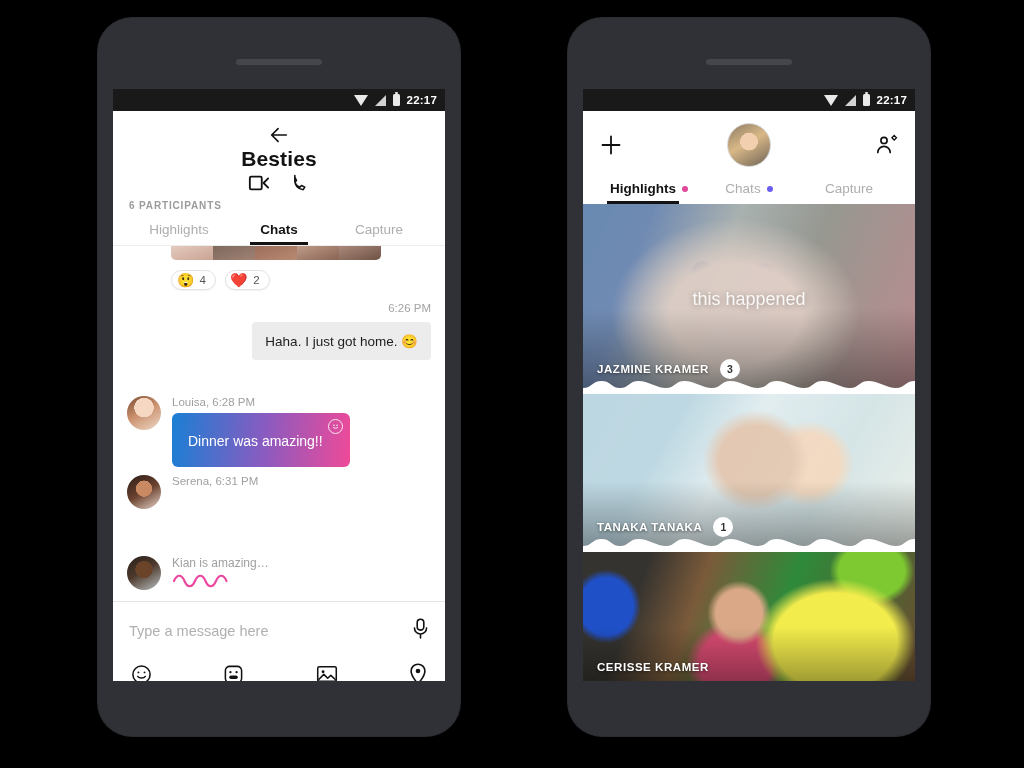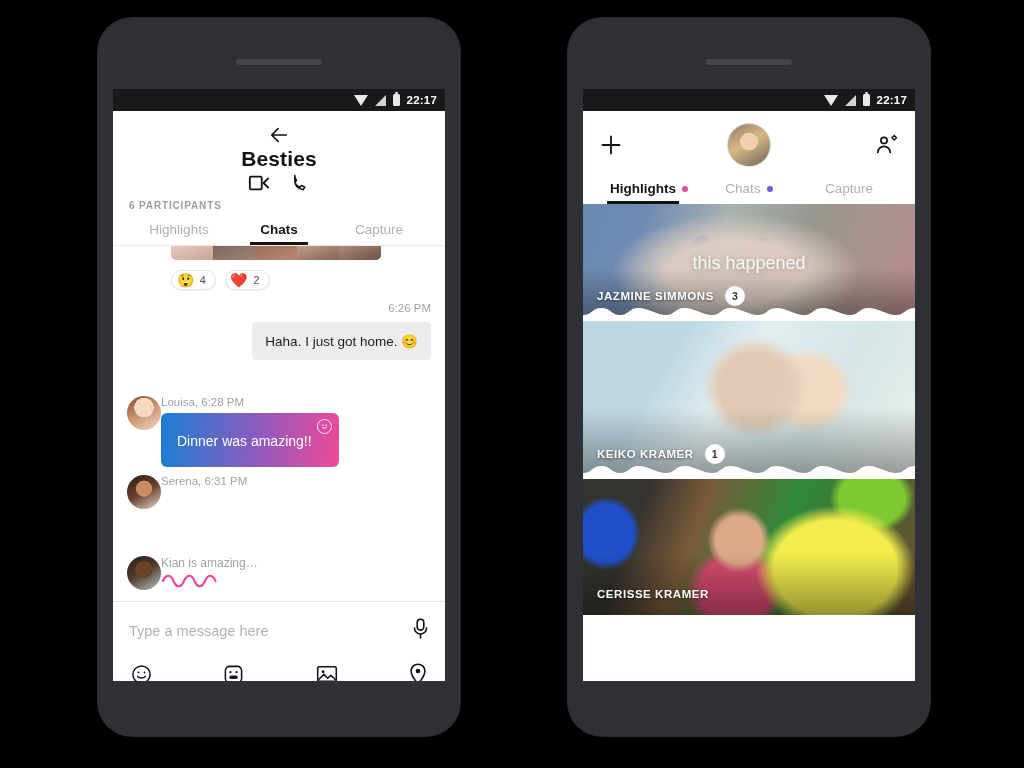--- a/index.html
+++ b/index.html
@@ -99,21 +99,21 @@
   }
   .rpill .emo { font-size: 14px; line-height: 1; }
 
   .ts-right { position: absolute; top: 56px; right: 14px; font-size: 11.5px; color: #a3a3a3; }
   .bub-out {
     position: absolute; top: 76px; right: 14px; max-width: 200px;
     background: #ececec; border-radius: 4px; padding: 11px 13px;
     font-size: 13.5px; color: #1d1d1d;
   }
 
-  .msg-row { position: absolute; display: flex; left: 14px; right: 14px; }
+  .msg-row { position: absolute; display: flex; gap: 11px; left: 14px; right: 14px; }
   .msg-row.r1 { top: 150px; }
   .msg-row.r2 { top: 229px; }
   .msg-row.r3 { top: 310px; }
   .avatar {
     width: 34px; height: 34px; border-radius: 50%; flex: 0 0 34px;
     background-size: cover; background-position: center top; overflow: hidden;
   }
   .msg-col { flex: 1; }
   .msg-meta { font-size: 11.5px; color: #a0a0a0; margin-bottom: 5px; }
   .bubble {
@@ -404,47 +404,47 @@
             <span class="dot" style="background:#6a5df0"></span>
           </div>
           <div class="hl-tab">
             <span>Capture</span>
           </div>
         </div>
       </div>
 
       <div class="cards">
 
-        <div class="card" style="height:117px">
+        <div class="card" style="height:190px">
           <div class="card-img" style="background:
                  radial-gradient(ellipse 52% 70% at 46% 58%, #cfc0a6 0 38%, rgba(207,192,166,0) 72%),
                  radial-gradient(circle at 36% 36%, #2e4a63 0 4%, rgba(0,0,0,0) 5%),
                  radial-gradient(circle at 54% 36%, #2e4a63 0 4%, rgba(0,0,0,0) 5%),
                  linear-gradient(110deg,#4e6f8c 0 18%, #8e9f86 40%, #6c7f58 62%, #8e6f62 100%)"></div>
           <div class="card-tint" style="background:linear-gradient(115deg,#4b5fa8,#8d62b0 55%,#c2618e)"></div>
           <div class="card-scrim"></div>
           <div class="card-overlay-text">this happened</div>
           <div class="card-caption">
-            <span class="card-name">JAZMINE SIMMONS</span>
+            <span class="card-name">JAZMINE KRAMER</span>
             <span class="card-badge">3</span>
           </div>
           <svg class="wave bottom" viewBox="0 0 332 16" preserveAspectRatio="none">
             <path d="M0 16V9c9 0 9-7 18.5-7S28 9 37 9s9-7 18.5-7S74 9 83 9s9-7 18.5-7S120 9 129 9s9-7 18.5-7S166 9 175 9s9-7 18.5-7S212 9 221 9s9-7 18.5-7S258 9 267 9s9-7 18.5-7S304 9 313 9s9-7 19-7v14z" fill="#fff"></path>
           </svg>
         </div>
 
         <div class="card" style="height:158px">
           <div class="card-img" style="background:
                  radial-gradient(ellipse 20% 40% at 52% 42%, #e0b38f 0 55%, rgba(0,0,0,0) 80%),
                  radial-gradient(ellipse 17% 34% at 68% 44%, #f0c8a4 0 55%, rgba(0,0,0,0) 80%),
                  linear-gradient(120deg,#b9cbd6 0 26%, #dfe6e8 44%, #cfd8da 70%, #e4e7e2 100%)"></div>
           <div class="card-tint" style="background:linear-gradient(120deg,#1d6f93,#2fa0ae 60%,#7fc08f)"></div>
           <div class="card-scrim"></div>
           <div class="card-caption">
-            <span class="card-name">KEIKO KRAMER</span>
+            <span class="card-name">TANAKA TANAKA</span>
             <span class="card-badge">1</span>
           </div>
           <svg class="wave bottom" viewBox="0 0 332 16" preserveAspectRatio="none">
             <path d="M0 16V9c9 0 9-7 18.5-7S28 9 37 9s9-7 18.5-7S74 9 83 9s9-7 18.5-7S120 9 129 9s9-7 18.5-7S166 9 175 9s9-7 18.5-7S212 9 221 9s9-7 18.5-7S258 9 267 9s9-7 18.5-7S304 9 313 9s9-7 19-7v14z" fill="#fff"></path>
           </svg>
         </div>
 
         <div class="card" style="height:136px">
           <div class="card-img" style="background:
                  radial-gradient(ellipse 30% 58% at 76% 66%, #f2ec4c 0 62%, rgba(242,236,76,0) 80%),

